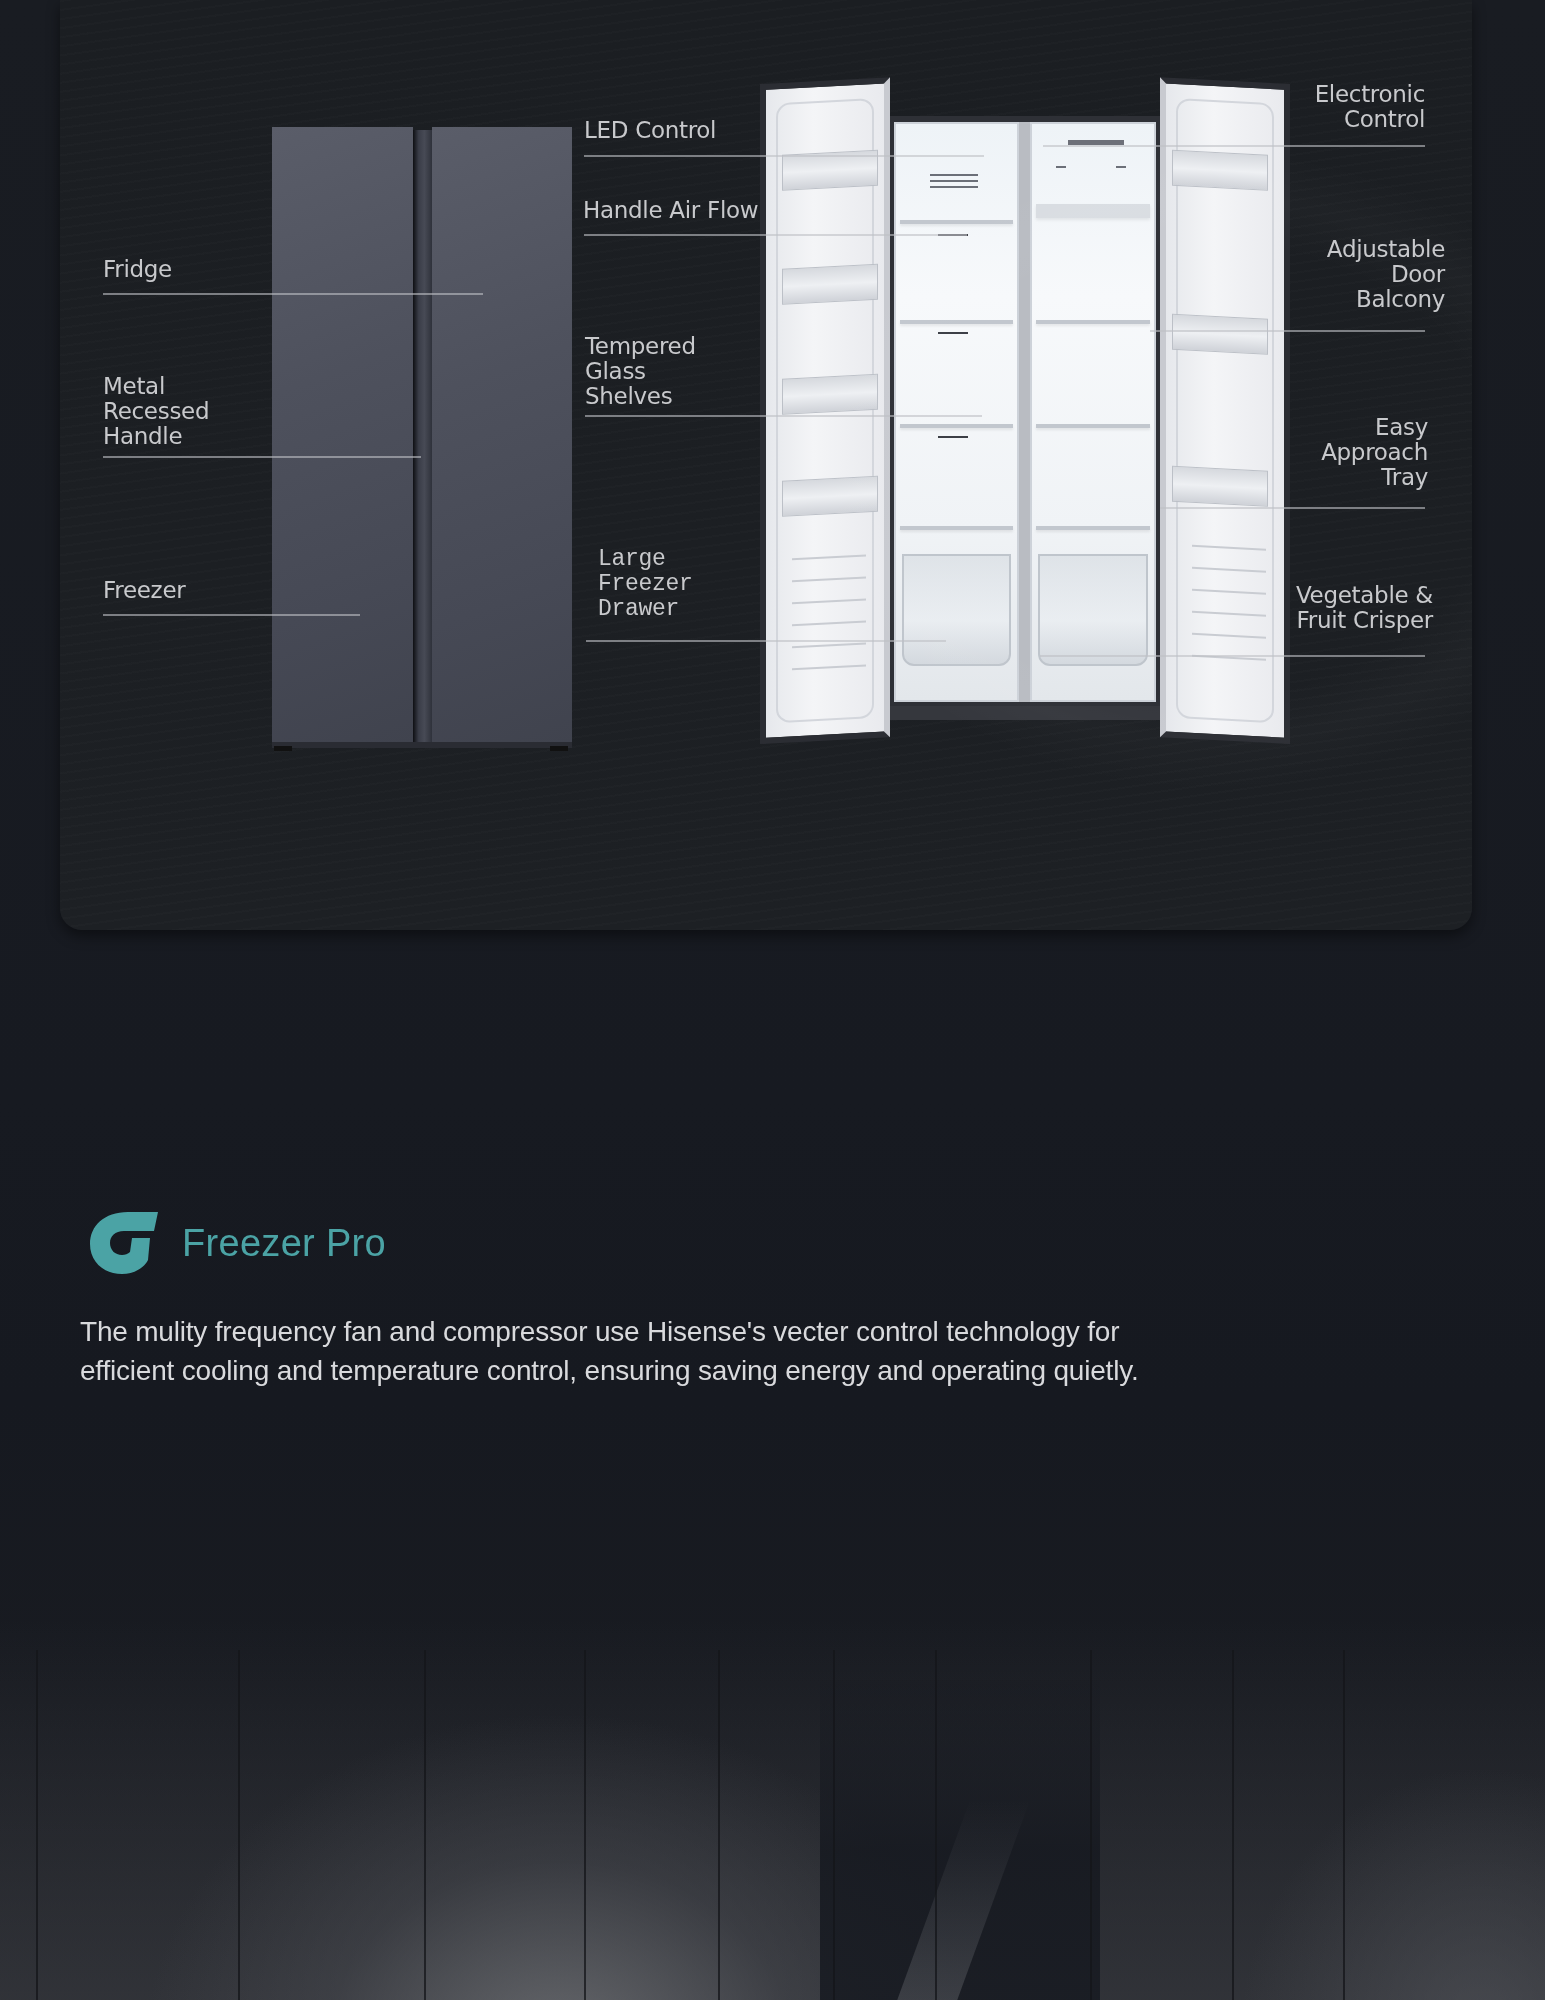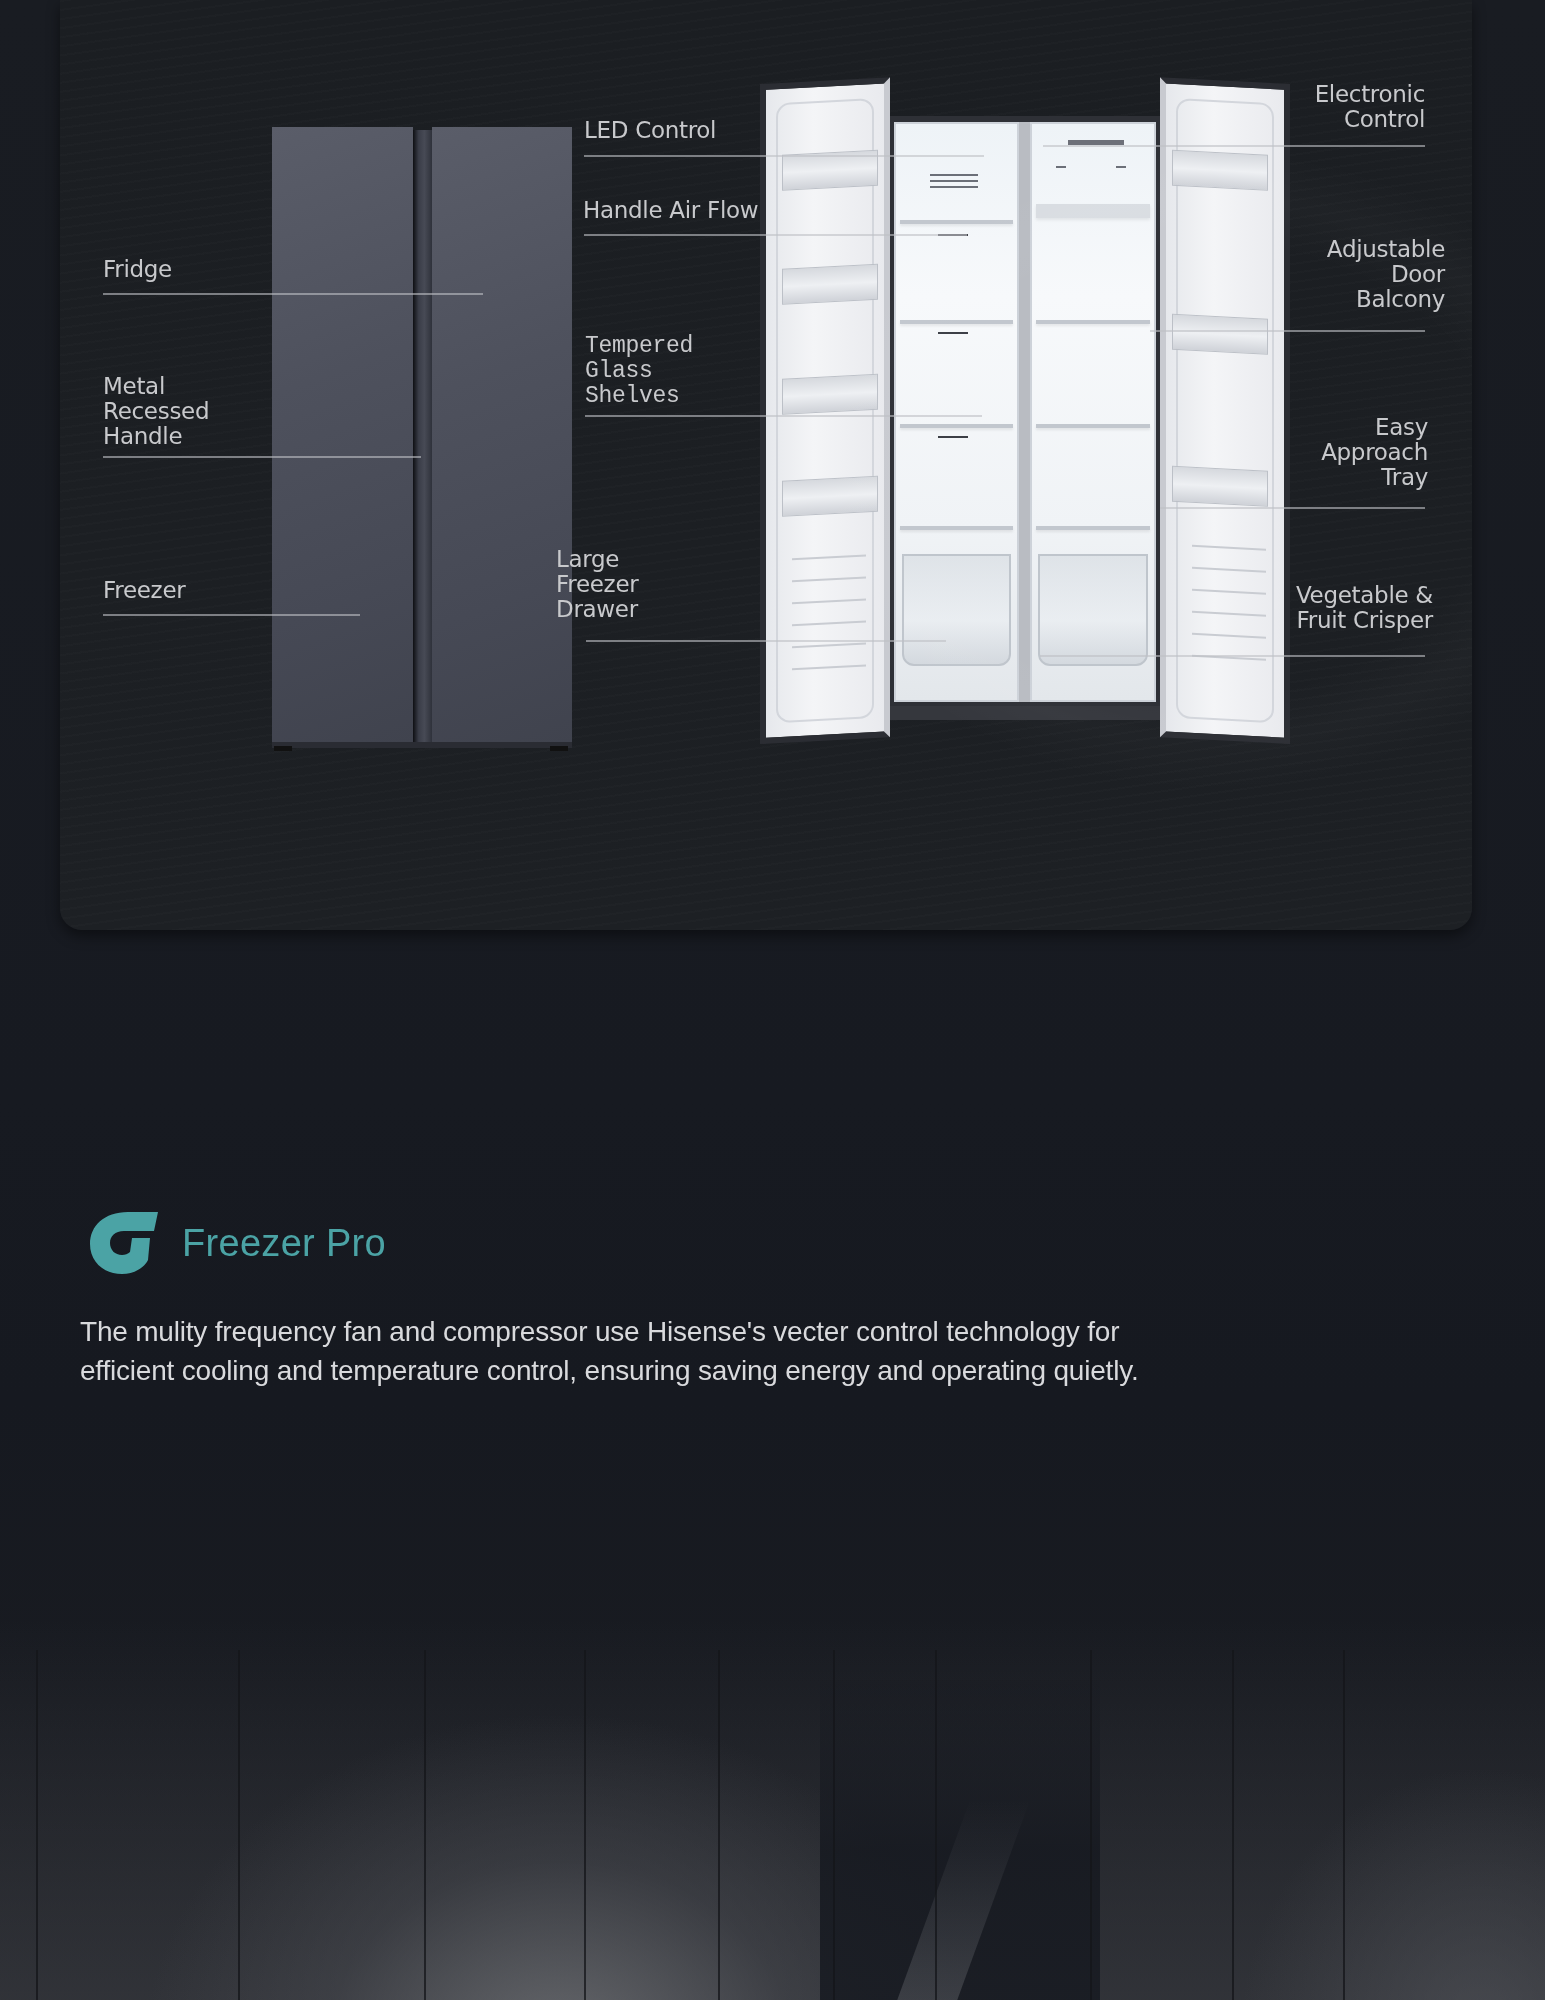--- a/index.html
+++ b/index.html
@@ -208,23 +208,23 @@
     <div class="callout-label" style="top: 257px; left: 103px;">Fridge</div>
     <div class="callout-line" style="left: 103px; top: 293px; width: 380px;"></div>
     <div class="callout-label" style="top: 374px; left: 103px;">Metal<br>Recessed<br>Handle</div>
     <div class="callout-line" style="left: 103px; top: 456px; width: 318px;"></div>
     <div class="callout-label" style="top: 578px; left: 103px;">Freezer</div>
     <div class="callout-line" style="left: 103px; top: 614px; width: 257px;"></div>
     <div class="callout-label" style="top: 118px; left: 584px;">LED Control</div>
     <div class="callout-line" style="left: 584px; top: 155px; width: 400px;"></div>
     <div class="callout-label" style="top: 198px; left: 583px;">Handle Air Flow</div>
     <div class="callout-line" style="left: 584px; top: 234px; width: 383px;"></div>
-    <div class="callout-label" style="top: 334px; left: 585px; font-family: Liberation Mono, monospace;">Tempered<br>Glass<br>Shelves</div>
+    <div class="callout-label" style="top: 334px; left: 585px;">Tempered<br>Glass<br>Shelves</div>
     <div class="callout-line" style="left: 585px; top: 415px; width: 397px;"></div>
-    <div class="callout-label" style="top: 547px; left: 556px;">Large<br>Freezer<br>Drawer</div>
+    <div class="callout-label" style="top: 547px; left: 598px; font-family: Liberation Mono, monospace;">Large<br>Freezer<br>Drawer</div>
     <div class="callout-line" style="left: 586px; top: 640px; width: 360px;"></div>
     <div class="callout-label right-align" style="top: 82px; right: 120px;">Electronic<br>Control</div>
     <div class="callout-line" style="left: 1043px; top: 145px; width: 382px;"></div>
     <div class="callout-label right-align" style="top: 237px; right: 100px;">Adjustable<br>Door<br>Balcony</div>
     <div class="callout-line" style="left: 1150px; top: 330px; width: 275px;"></div>
     <div class="callout-label right-align" style="top: 415px; right: 117px;">Easy<br>Approach<br>Tray</div>
     <div class="callout-line" style="left: 1160px; top: 507px; width: 265px;"></div>
     <div class="callout-label right-align" style="top: 583px; right: 112px;">Vegetable &amp;<br>Fruit Crisper</div>
     <div class="callout-line" style="left: 1040px; top: 655px; width: 385px;"></div>
   </div>

